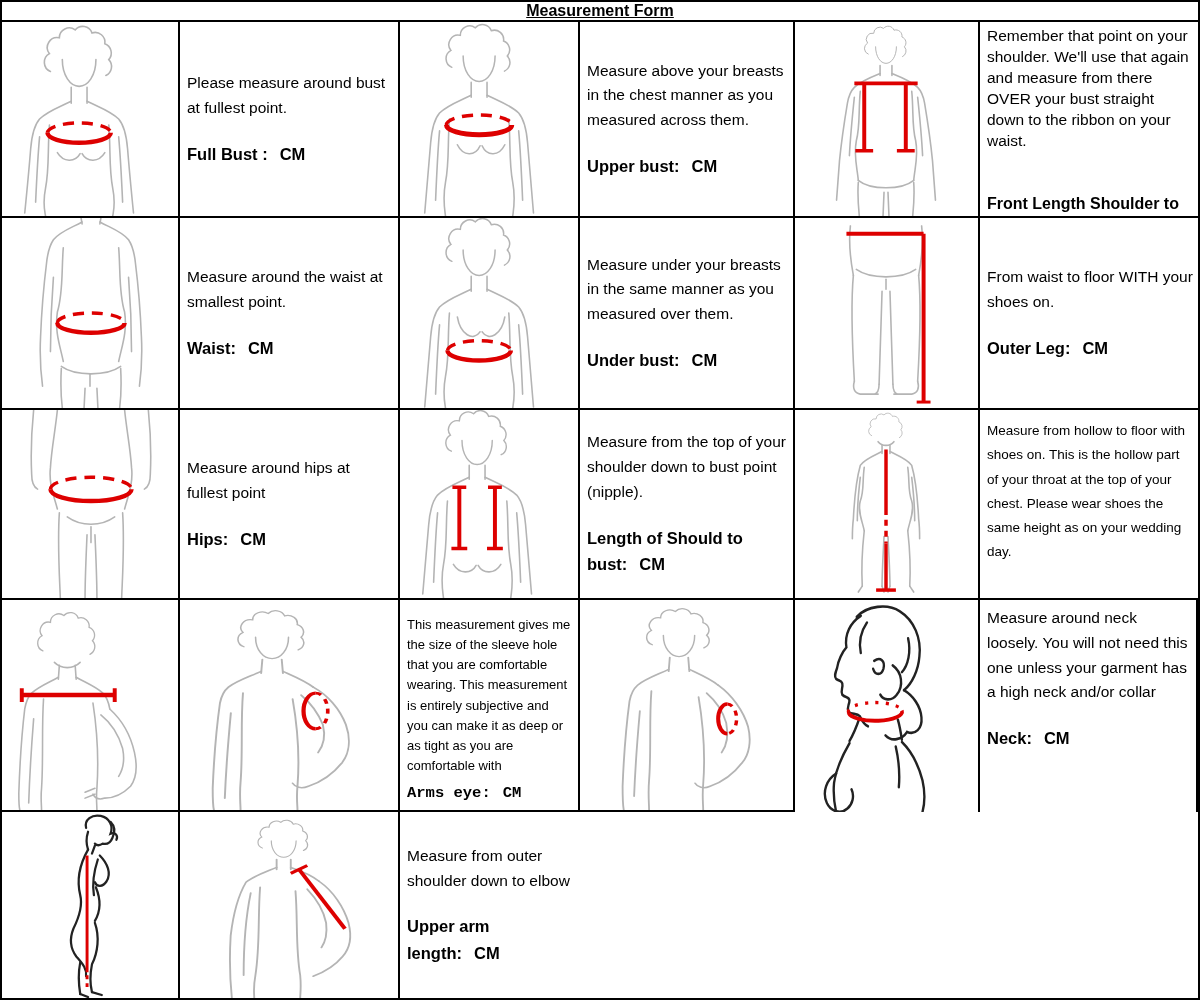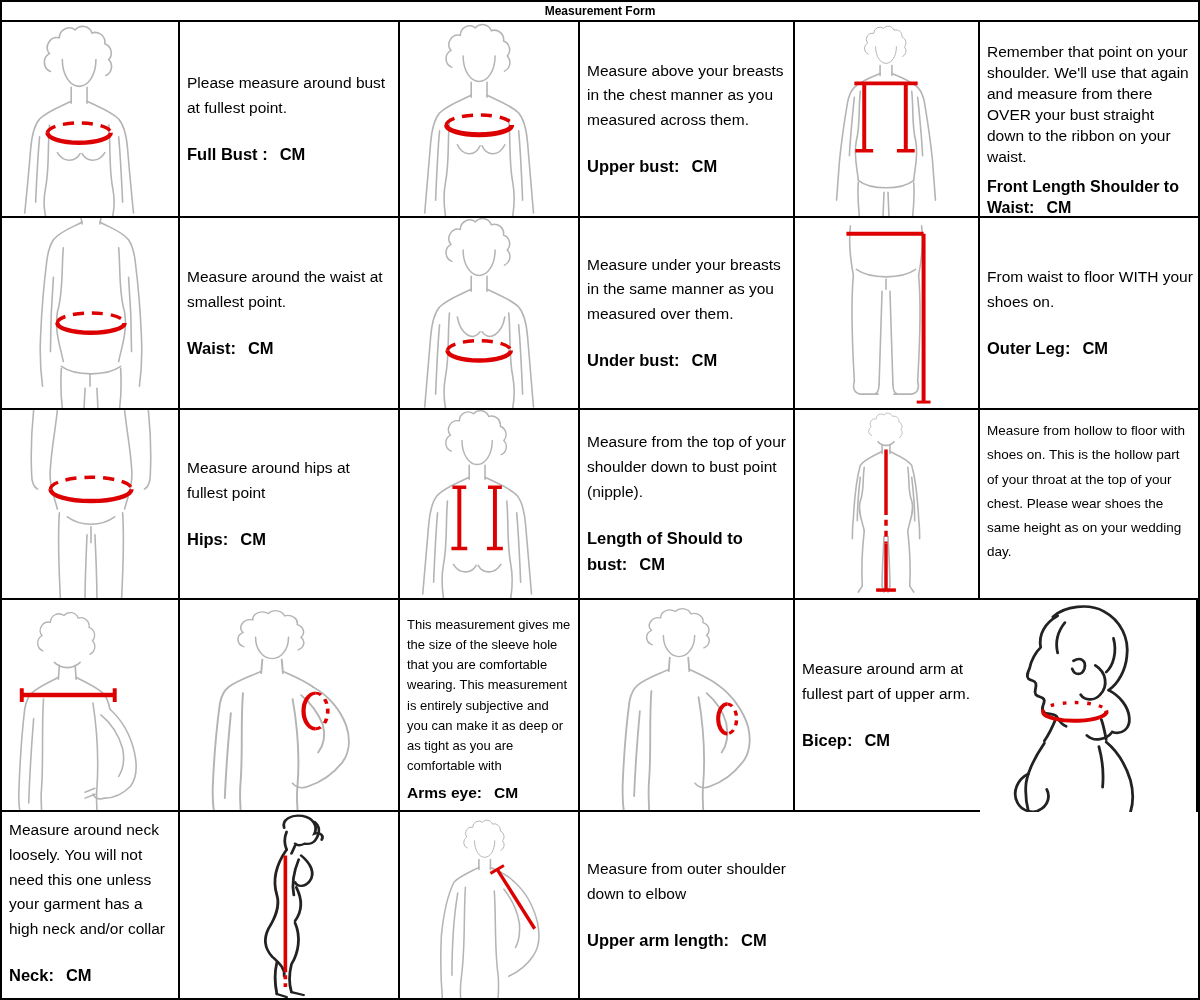--- a/index.html
+++ b/index.html
@@ -2,34 +2,34 @@
 <html><head>
 <meta charset="utf-8">
 <style>
   html,body{margin:0;padding:0;background:#fff;}
   *{box-sizing:border-box;}
   body{font-family:"Liberation Sans","DejaVu Sans",sans-serif;color:#000;}
   .form{width:1200px;height:1000px;border:2px solid #000;display:grid;
         grid-template-columns:178px 220px 180px 215px 185px 218px;
         grid-template-rows:20px 196px 192px 190px 212px 186px;background:#fff;}
   .title{grid-column:1/7;border-bottom:2px solid #000;display:flex;align-items:center;justify-content:center;
-         font-weight:bold;font-size:12px;}
+         font-weight:bold;font-size:16px;text-decoration:underline;}
   .cell{border-right:2px solid #000;border-bottom:2px solid #000;overflow:hidden;background:#fff;}
   .cell.cN{border-right:none;}
   .cell.rN{border-bottom:none;}
   .fig svg{display:block;width:100%;height:100%;}
   .txt{display:flex;flex-direction:column;padding:6px 5px 6px 7px;font-size:15.5px;line-height:1.6;}
   .txt.vc{justify-content:center;}
   .txt.vt{justify-content:flex-start;}
   .txt .label{font-weight:bold;font-size:16.5px;margin-top:20px;white-space:normal;}
   .txt .label .unit{margin-left:12px;}
-  .txt.tight{line-height:1.35;padding-top:20px;}
+  .txt.tight{line-height:1.35;padding-top:4px;gap:33px;}
   .txt.tight .label{margin-top:8px;font-size:16px;line-height:1.35;}
   .txt.small{font-size:13px;line-height:1.55;padding-top:15px;}
-  .txt.small .label{font-size:15.5px;margin-top:5px;}
+  .txt.small .label{font-size:15.5px;margin-top:5px;font-family:Liberation Mono, monospace;}
   .txt.small-loose{font-size:13.5px;line-height:1.8;padding-top:9px;}
   .txt.small-loose .label{font-size:12px;margin-top:31px;}
   
   .g path, .g use{stroke:#b4b4b4;fill:none;stroke-width:1.6;stroke-linecap:round;}
   .ink path, .ink use{stroke:#222;fill:none;stroke-width:2.3;stroke-linecap:round;}
   .r{stroke:#dd0000 !important;fill:none;stroke-linecap:butt;}
 </style>
 </head>
 <body>
 
@@ -294,24 +294,20 @@
         <path d="M52,112 C50,138 48,168 47,198"></path>
         <path d="M62,92 C60,122 62,152 60,182 C59,196 60,205 60,212"></path>
         <path d="M95,70 C106,76 114,80 120,86"></path>
         <path d="M120,86 C132,96 142,112 146,128 C149,142 147,156 141,164 C133,176 123,184 113,188 C107,191 102,189 100,185"></path>
         <path d="M110,94 C118,102 124,112 127,124 C129,136 128,146 123,154"></path>
         <path d="M103,98 C107,126 109,156 107,186 C106,198 107,206 107,212"></path>
       </g>
       <path class="r" stroke-width="3.5" d="M128,105 A8,15 0 0 0 128,135"></path>
       <path class="r" stroke-width="3" stroke-dasharray="5,5" d="M128,105 A8,15 0 0 1 128,135"></path>
     </svg>
-  </div>
-  <div class="cell txt vc cN">
-    <div class="desc">Measure around arm at fullest part of upper arm.</div>
-    <div class="label"><span>Bicep:</span><span class="unit">CM</span></div>
   </div>
 
   <div class="cell fig rN">
     <svg viewBox="0 0 178 188" preserveAspectRatio="none">
       <g class="ink">
         <path d="M64,14 C54,20 48,30 50,42 C46,46 42,54 41,60 C39,65 38,68 40,70 C43,72 45,71 46,74 C47,78 44,80 46,84 C49,87 52,85 53,89 C53,93 50,95 52,99 C55,102 60,100 63,103 C65,106 66,110 71,112"></path>
         <path d="M60,15 C70,5 90,3 102,10 C116,18 123,34 121,50 C120,62 114,74 106,80"></path>
         <path d="M106,80 C115,85 122,94 123,104 C124,114 117,120 109,117 C104,124 94,126 88,120"></path>
         <path d="M95,58 C104,64 106,76 99,84 C94,90 86,89 83,84"></path>
         <path d="M70,20 C64,28 62,38 64,47 M110,34 C113,46 110,58 104,64"></path>

